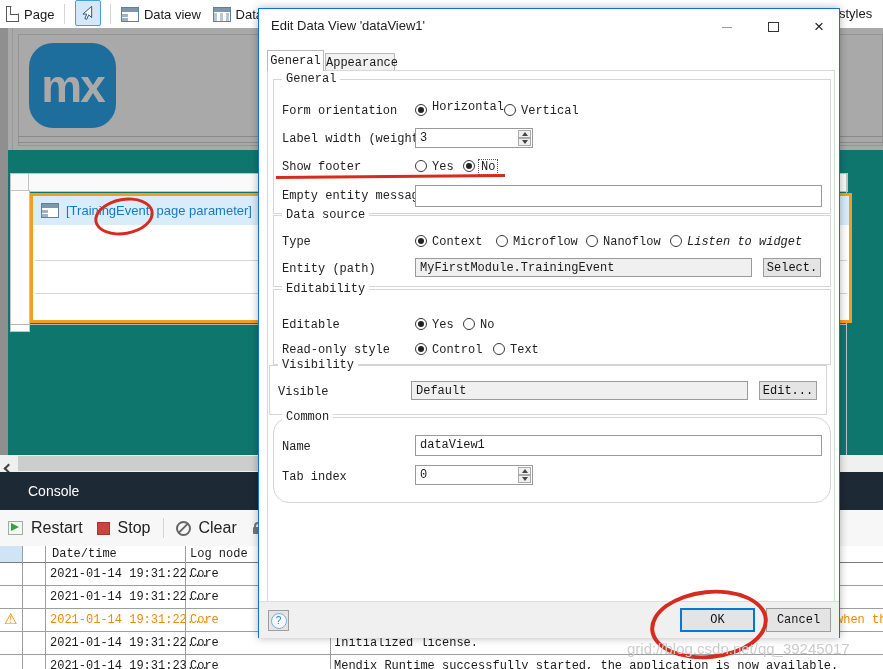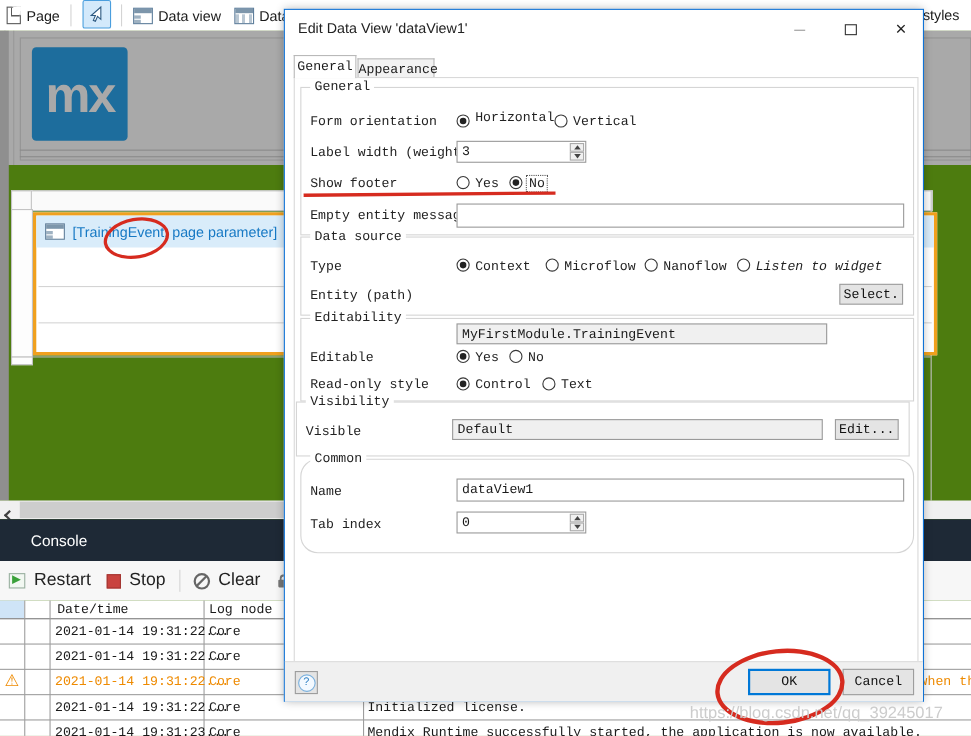--- a/index.html
+++ b/index.html
@@ -1,16 +1,16 @@
 <!DOCTYPE html>
 <html><head>
 <meta charset="utf-8">
 <style>
   html,body{margin:0;padding:0;background:#fff;}
-  #screen{position:relative;width:883px;height:669px;overflow:hidden;background:#4d7c0f;
+  #screen{position:relative;width:883px;height:669px;overflow:hidden;background:#0f766e;
           font-family:"Liberation Sans",sans-serif;font-size:13px;color:#1a1a1a;}
   .abs{position:absolute;}
   .mono{font-family:"Liberation Mono","DejaVu Sans Mono",monospace;}
 
   
   #topbar{left:0;top:0;width:883px;height:28px;background:#fff;}
   .tb-item{display:inline-flex;align-items:center;gap:5px;height:28px;vertical-align:top;}
   .ic-page{width:11px;height:14px;border:1px solid #5a5a5a;background:#fff;position:relative;}
   .ic-page::after{content:'';position:absolute;right:-1px;top:-1px;width:0;height:0;
      border:4px solid;border-color:#fff #fff transparent transparent;box-shadow:-1px 1px 0 #5a5a5a;}
@@ -21,21 +21,21 @@
      background-size:100% 4px,6px 3px,6px 3px;background-position:0 0,0 6px,0 10px;background-repeat:no-repeat;}
   .tbicon.grid{background-image:linear-gradient(#7d96ab,#7d96ab),
      repeating-linear-gradient(90deg,#b9c7d3 0 3px,#fff 3px 6px);
      background-size:100% 4px,100% 8px;background-position:0 0,0 5px;}
   .vsep{display:inline-block;width:1px;height:20px;background:#d4d4d4;margin:4px 6px 0 6px;vertical-align:top;}
 
   
   #banner{left:0;top:28px;width:883px;height:122px;background:#a9a9a9;}
   #leftstrip{left:0;top:28px;width:8px;height:427px;background:#8f8f8f;}
   .frame{border:1px solid #949494;}
-  #mxlogo{left:29px;top:43px;width:87px;height:85px;background:#1d6d9d;border-radius:4px;
+  #mxlogo{left:29px;top:43px;width:87px;height:85px;background:#1d6d9d;border-radius:24px;
      color:#a9a9a9;font-weight:bold;font-size:46px;letter-spacing:-2px;
      display:flex;align-items:center;justify-content:center;}
 
   
   .band{background:#fafafa;border:1px solid #c3c3c3;}
   #dvwidget{left:30px;top:193px;width:816px;height:124px;border:3px solid #f0a01e;background:#fff;}
   #dvhead{left:0;top:0;width:100%;height:29px;background:#d9ecfa;display:flex;align-items:center;gap:7px;padding-left:8px;box-sizing:border-box;
      color:#1779c4;font-size:13px;}
   .dvline{position:absolute;left:2px;right:2px;height:1px;background:#d4d4d4;}
   .wicon{width:16px;height:13px;border:1px solid #5f7f9c;background:#fff;
@@ -287,21 +287,21 @@
       <span class="radio on" style="left:141px;top:19px;"></span>
       <span class="rlabel" style="left:158px;top:19px;">Context</span>
       <span class="radio" style="left:222px;top:19px;"></span>
       <span class="rlabel" style="left:239px;top:19px;">Microflow</span>
       <span class="radio" style="left:312px;top:19px;"></span>
       <span class="rlabel" style="left:329px;top:19px;">Nanoflow</span>
       <span class="radio" style="left:396px;top:19px;"></span>
       <span class="rlabel" style="left:413px;top:19px;font-style:italic;">Listen to widget</span>
 
       <span class="flabel" style="left:8px;top:46px;">Entity (path)</span>
-      <span class="tfield ro" style="left:141px;top:42px;width:337px;height:19px;margin-top:36px;">MyFirstModule.TrainingEvent</span>
+      <span class="tfield ro" style="left:141px;top:42px;width:337px;height:19px;">MyFirstModule.TrainingEvent</span>
       <span class="btn" style="left:489px;top:42px;width:58px;height:19px;">Select.</span>
     </div>
 
     <div class="gbox mono" style="left:14px;top:280px;width:556px;height:74px;">
       <span class="legend">Editability</span>
 
       <span class="flabel" style="left:8px;top:28px;">Editable</span>
       <span class="radio on" style="left:141px;top:28px;"></span>
       <span class="rlabel" style="left:158px;top:28px;">Yes</span>
       <span class="radio" style="left:189px;top:28px;"></span>
@@ -344,15 +344,15 @@
       <span class="qmark">?</span>
     </span>
     <span id="btn-ok" class="btn mono">OK</span>
     <span id="btn-cancel" class="btn mono">Cancel</span>
   </div>
 
   <div id="red-underline"></div>
   <div id="red-circle-event" class="redpen"></div>
   <div id="red-circle-ok" class="redpen"></div>
 
-  <div id="watermark" class="u-none">https://blog.csdn.net/qq_39245017</div>
+  <div id="watermark" class="u-none">grid://blog.csdn.net/qq_39245017</div>
 
 </div>
 
 </body></html>

